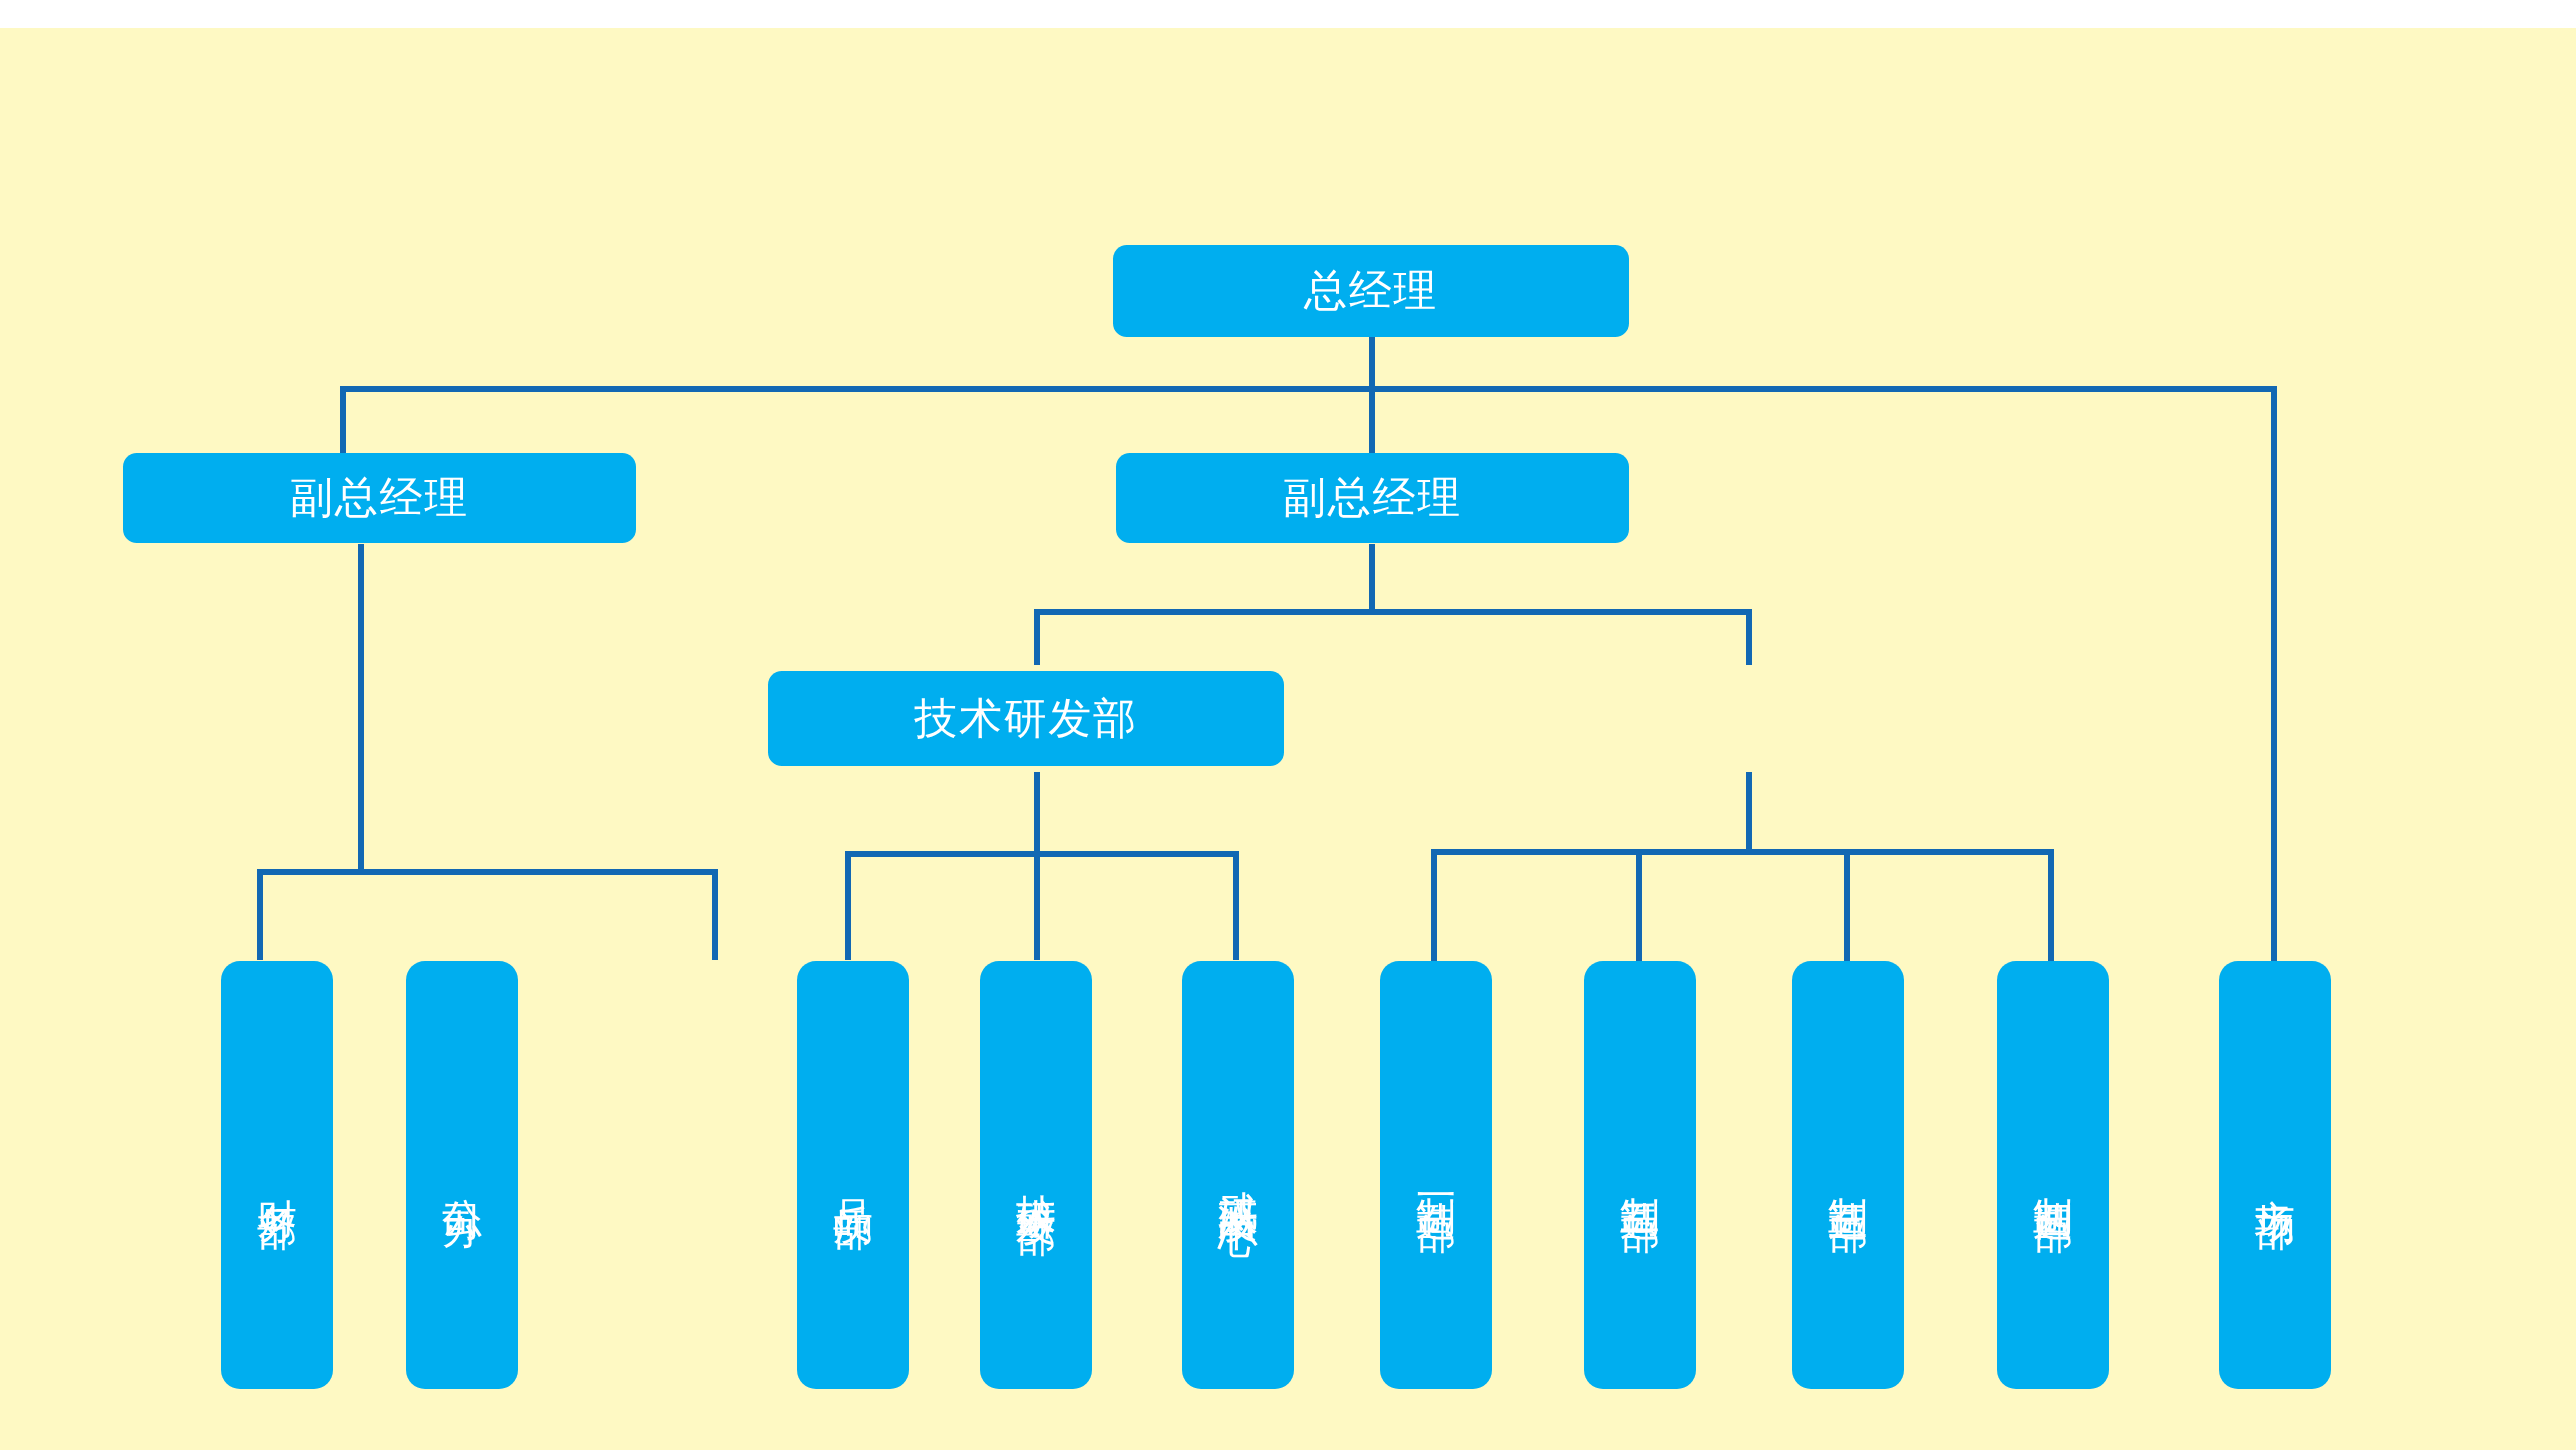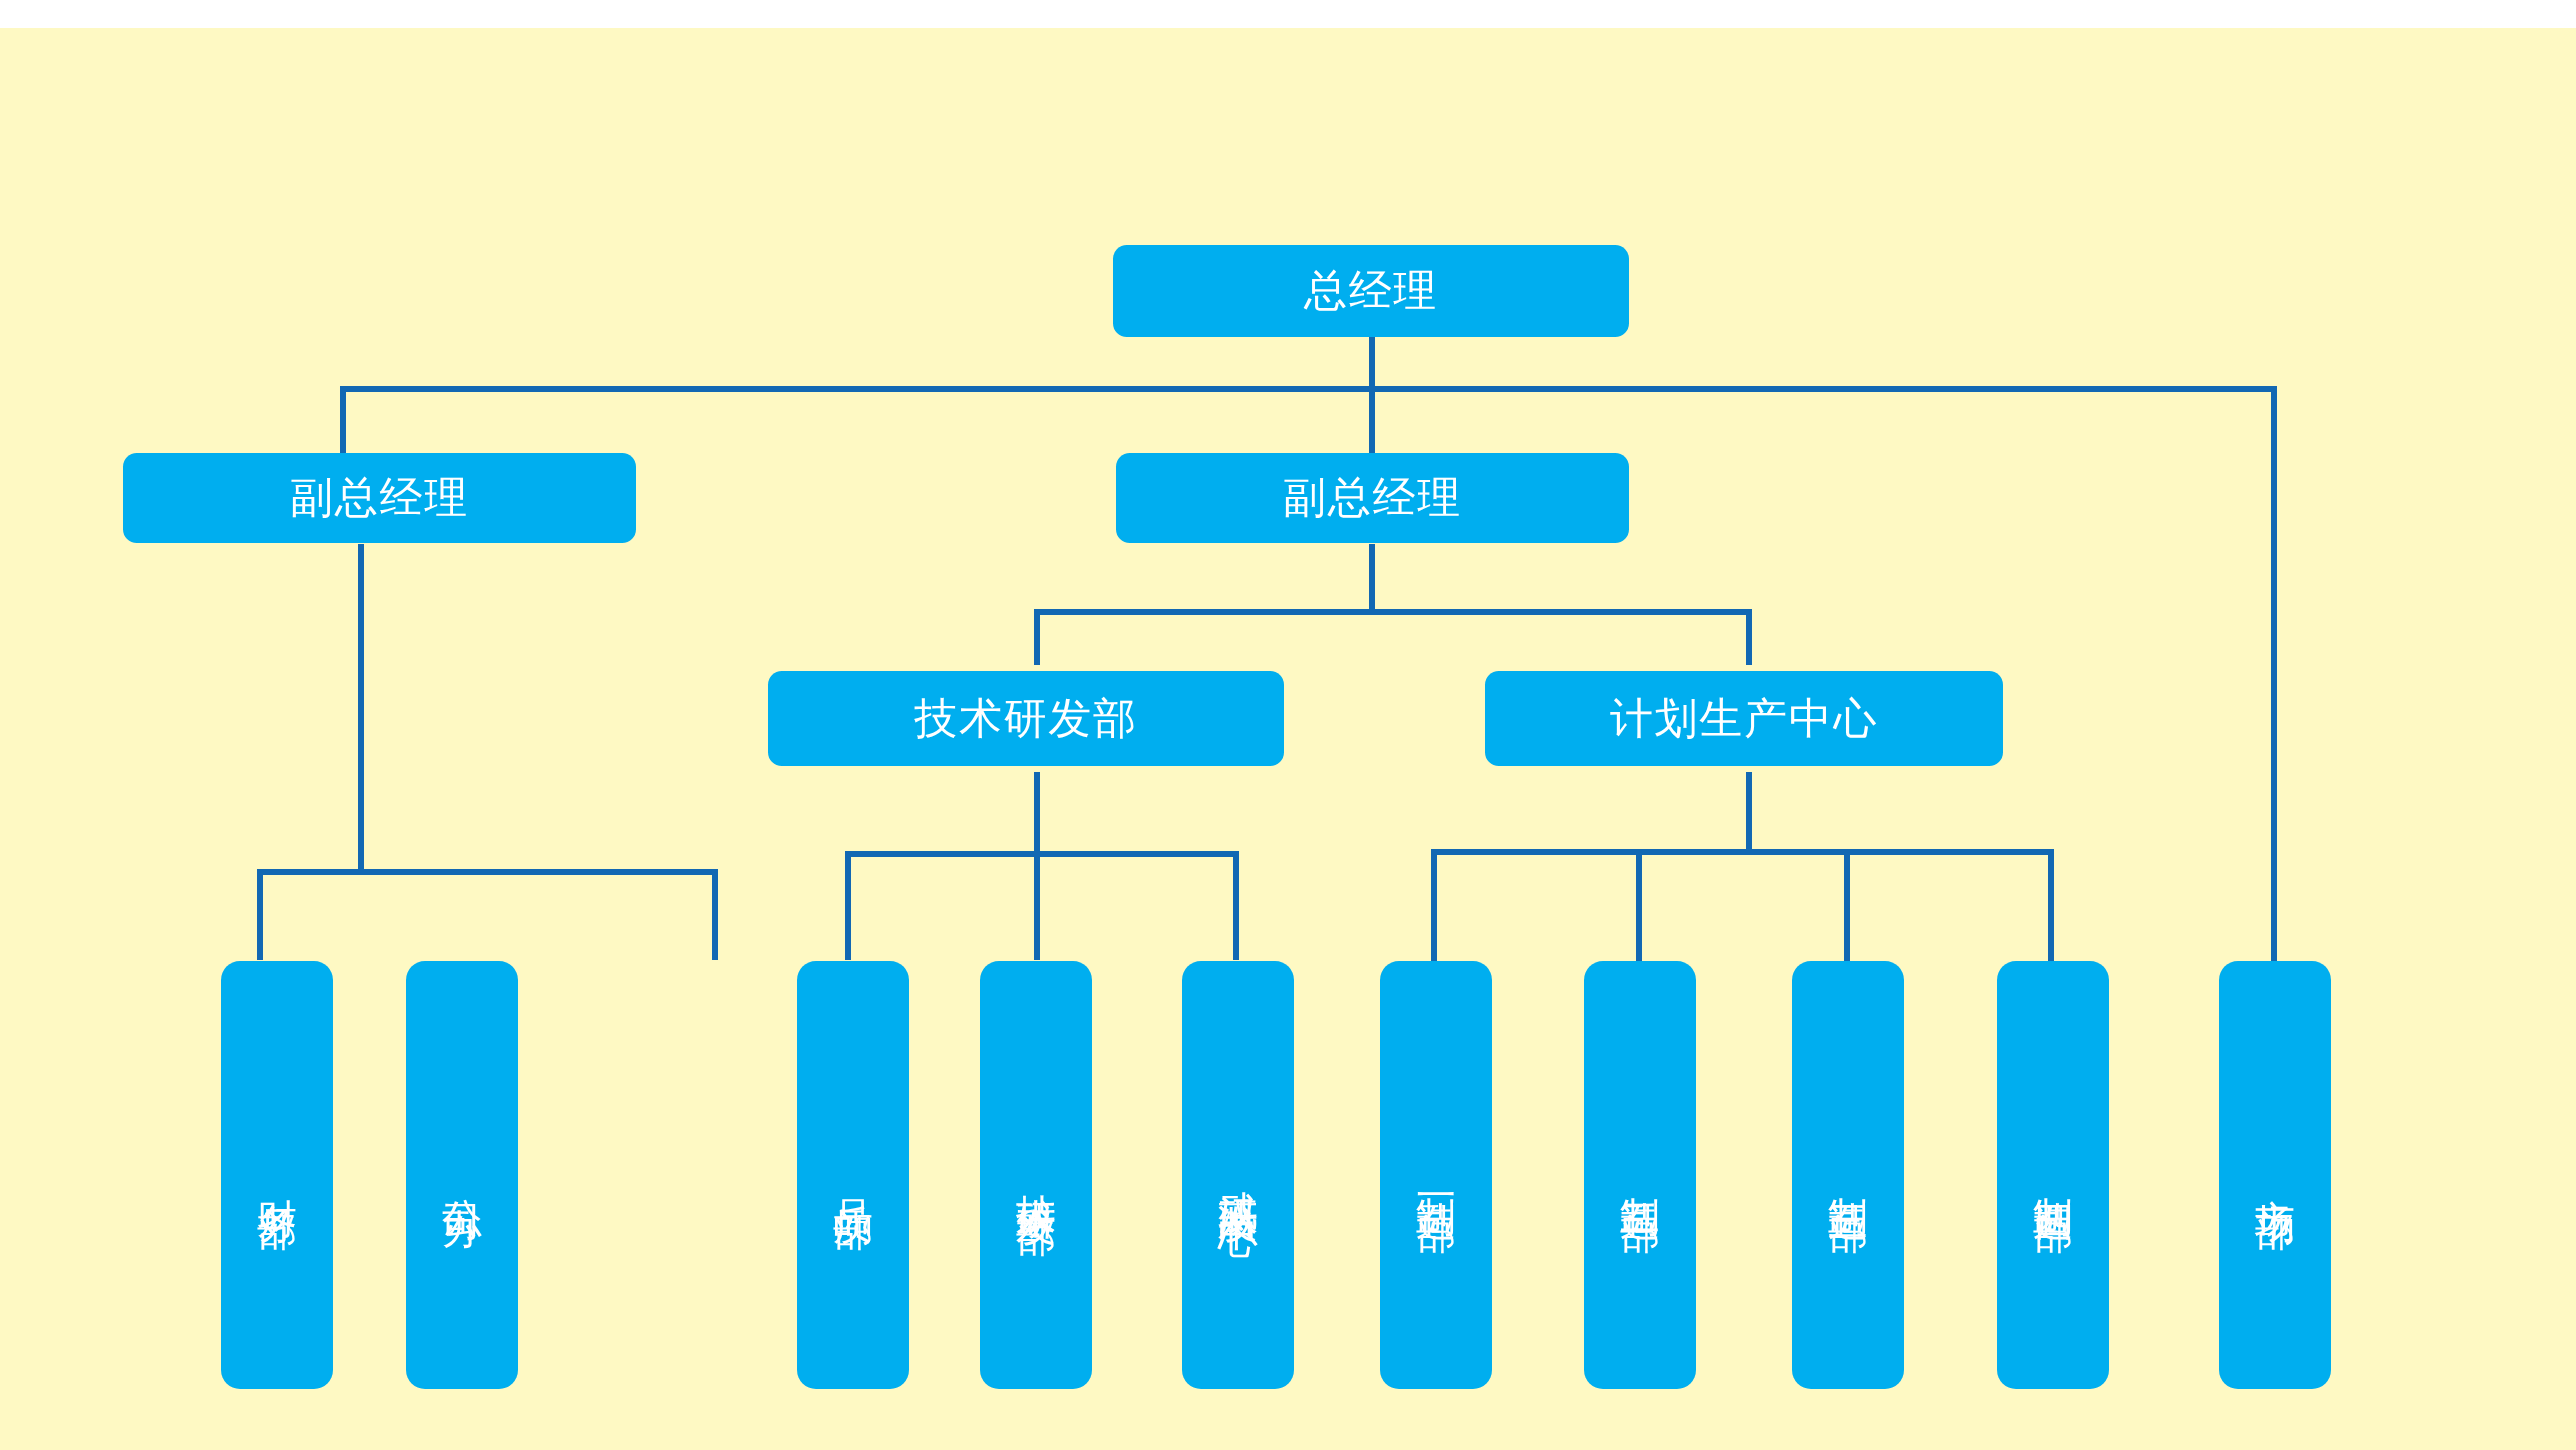--- a/index.html
+++ b/index.html
@@ -102,23 +102,20 @@
   </div>
 
   <div class="node horiz" style="left:1116px; top:425px; width:513px; height:90px;">
     <span class="node-label">副总经理</span>
   </div>
 
   <div class="node horiz" style="left:768px; top:643px; width:516px; height:95px;">
     <span class="node-label">技术研发部</span>
   </div>
 
-  <div class="node horiz" style="left:1485px; top:643px; width:518px; height:95px;">
-    <span class="node-label">计划生产中心</span>
-  </div>
 
   <div class="node vert" style="left:221px; top:933px; width:112px; height:428px;">
     <span class="node-label">财务部</span>
   </div>
 
   <div class="node vert" style="left:406px; top:933px; width:112px; height:428px;">
     <span class="node-label">公司办</span>
   </div>
 
   <div class="node vert" style="left:797px; top:933px; width:112px; height:428px;">

